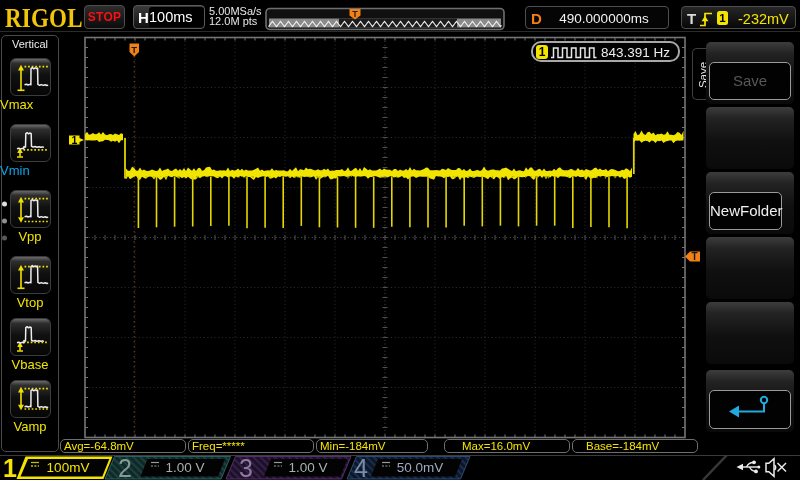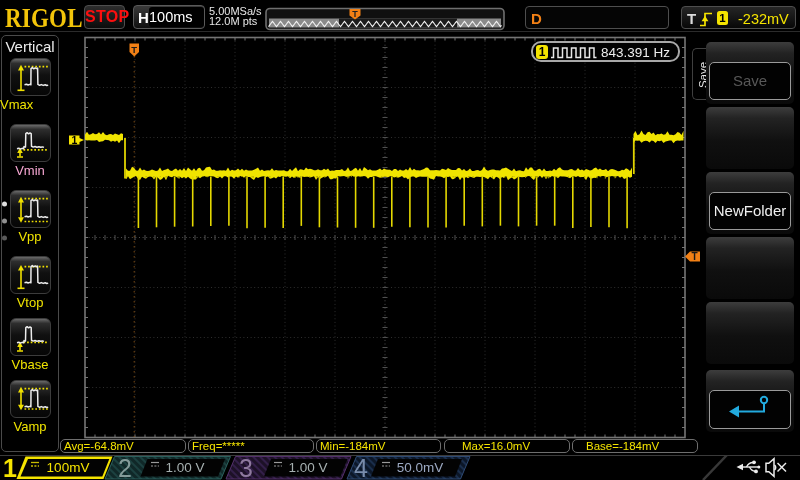--- a/index.html
+++ b/index.html
@@ -2,38 +2,39 @@
 <html><head><meta charset="utf-8">
 <style>
 *{margin:0;padding:0;box-sizing:border-box}
 body{width:800px;height:480px;background:#000;font-family:"Liberation Sans",sans-serif;position:relative;overflow:hidden}
 .abs{position:absolute}
 </style></head>
 <body>
 
 <div class="abs" style="left:0;top:0;width:800px;height:32px;background:#000;border-bottom:1px solid #2b2b2b">
   <div class="abs" style="left:5px;top:6px;font-family:'Liberation Serif',serif;font-weight:bold;font-size:23px;color:#f2c40a;letter-spacing:0.2px;transform:scaleY(1.22);transform-origin:50% 60%">RIGOL</div>
-  <div class="abs" style="left:84px;top:5px;width:41px;height:24px;border:1px solid #4e4e4e;border-radius:4px;background:linear-gradient(180deg,#2d2d2d,#0b0b0b);color:#fb0f0f;font-weight:bold;font-size:16px;text-align:center;line-height:22px;letter-spacing:0.3px">STOP</div>
+  <div class="abs" style="left:84px;top:5px;width:41px;height:24px;border:1px solid #4e4e4e;border-radius:4px;background:linear-gradient(180deg,#2d2d2d,#0b0b0b);color:#fb0f0f;font-weight:bold;font-size:12px;text-align:center;line-height:22px;letter-spacing:0.3px">STOP</div>
   <div class="abs" style="left:133px;top:5px;width:72px;height:24px;border:1px solid #5a5a5a;border-radius:4px;background:linear-gradient(180deg,#3a3a3a,#101010)">
      <span class="abs" style="left:4px;top:3px;color:#fff;font-weight:bold;font-size:15px">H</span>
      <div class="abs" style="left:15px;top:1px;width:55px;height:20px;background:#000;border-radius:3px;color:#fff;font-size:14.5px;text-align:left;line-height:20px">100ms</div>
   </div>
   <div class="abs" style="left:209px;top:6px;color:#e8e8e8;font-size:11px;line-height:10px">5.00MSa/s<br>12.0M pts</div>
   <svg class="abs" style="left:0;top:0" width="800" height="32" viewBox="0 0 800 32">
     <rect x="266" y="8.5" width="238" height="21" rx="4" fill="#101010" stroke="#6f6f6f" stroke-width="1.6"></rect>
     <rect x="269" y="18.5" width="232" height="9" fill="#8a8a8a"></rect>
     <rect x="339" y="18.5" width="118" height="9" fill="#1c1c1c"></rect>
     <polyline points="268.5,26.60 269.5,25.30 270.5,24.00 271.5,22.70 272.5,21.40 273.5,22.70 274.5,24.00 275.5,25.30 276.5,26.60 277.5,25.30 278.5,24.00 279.5,22.70 280.5,21.40 281.5,22.70 282.5,24.00 283.5,25.30 284.5,26.60 285.5,25.30 286.5,24.00 287.5,22.70 288.5,21.40 289.5,22.70 290.5,24.00 291.5,25.30 292.5,26.60 293.5,25.30 294.5,24.00 295.5,22.70 296.5,21.40 297.5,22.70 298.5,24.00 299.5,25.30 300.5,26.60 301.5,25.30 302.5,24.00 303.5,22.70 304.5,21.40 305.5,22.70 306.5,24.00 307.5,25.30 308.5,26.60 309.5,25.30 310.5,24.00 311.5,22.70 312.5,21.40 313.5,22.70 314.5,24.00 315.5,25.30 316.5,26.60 317.5,25.30 318.5,24.00 319.5,22.70 320.5,21.40 321.5,22.70 322.5,24.00 323.5,25.30 324.5,26.60 325.5,25.30 326.5,24.00 327.5,22.70 328.5,21.40 329.5,22.70 330.5,24.00 331.5,25.30 332.5,26.60 333.5,25.30 334.5,24.00 335.5,22.70 336.5,21.40 337.5,22.70 338.5,24.00 339.5,25.30 340.5,26.60 341.5,25.30 342.5,24.00 343.5,22.70 344.5,21.40 345.5,22.70 346.5,24.00 347.5,25.30 348.5,26.60 349.5,25.30 350.5,24.00 351.5,22.70 352.5,21.40 353.5,22.70 354.5,24.00 355.5,25.30 356.5,26.60 357.5,25.30 358.5,24.00 359.5,22.70 360.5,21.40 361.5,22.70 362.5,24.00 363.5,25.30 364.5,26.60 365.5,25.30 366.5,24.00 367.5,22.70 368.5,21.40 369.5,22.70 370.5,24.00 371.5,25.30 372.5,26.60 373.5,25.30 374.5,24.00 375.5,22.70 376.5,21.40 377.5,22.70 378.5,24.00 379.5,25.30 380.5,26.60 381.5,25.30 382.5,24.00 383.5,22.70 384.5,21.40 385.5,22.70 386.5,24.00 387.5,25.30 388.5,26.60 389.5,25.30 390.5,24.00 391.5,22.70 392.5,21.40 393.5,22.70 394.5,24.00 395.5,25.30 396.5,26.60 397.5,25.30 398.5,24.00 399.5,22.70 400.5,21.40 401.5,22.70 402.5,24.00 403.5,25.30 404.5,26.60 405.5,25.30 406.5,24.00 407.5,22.70 408.5,21.40 409.5,22.70 410.5,24.00 411.5,25.30 412.5,26.60 413.5,25.30 414.5,24.00 415.5,22.70 416.5,21.40 417.5,22.70 418.5,24.00 419.5,25.30 420.5,26.60 421.5,25.30 422.5,24.00 423.5,22.70 424.5,21.40 425.5,22.70 426.5,24.00 427.5,25.30 428.5,26.60 429.5,25.30 430.5,24.00 431.5,22.70 432.5,21.40 433.5,22.70 434.5,24.00 435.5,25.30 436.5,26.60 437.5,25.30 438.5,24.00 439.5,22.70 440.5,21.40 441.5,22.70 442.5,24.00 443.5,25.30 444.5,26.60 445.5,25.30 446.5,24.00 447.5,22.70 448.5,21.40 449.5,22.70 450.5,24.00 451.5,25.30 452.5,26.60 453.5,25.30 454.5,24.00 455.5,22.70 456.5,21.40 457.5,22.70 458.5,24.00 459.5,25.30 460.5,26.60 461.5,25.30 462.5,24.00 463.5,22.70 464.5,21.40 465.5,22.70 466.5,24.00 467.5,25.30 468.5,26.60 469.5,25.30 470.5,24.00 471.5,22.70 472.5,21.40 473.5,22.70 474.5,24.00 475.5,25.30 476.5,26.60 477.5,25.30 478.5,24.00 479.5,22.70 480.5,21.40 481.5,22.70 482.5,24.00 483.5,25.30 484.5,26.60 485.5,25.30 486.5,24.00 487.5,22.70 488.5,21.40 489.5,22.70 490.5,24.00 491.5,25.30 492.5,26.60 493.5,25.30 494.5,24.00 495.5,22.70 496.5,21.40 497.5,22.70 498.5,24.00 499.5,25.30 500.5,26.60 501.5,25.30" fill="none" stroke="#f2f2f2" stroke-width="1.1"></polyline>
     <g>
       <path d="M349.5 9 h11 v6.5 l-5.5 4 l-5.5 -4 z" fill="#f28015"></path>
       <text x="355" y="17" font-size="9" font-weight="bold" fill="#222" text-anchor="middle" font-family="Liberation Sans">T</text>
     </g>
   </svg>
   <div class="abs" style="left:525px;top:6px;width:144px;height:23px;border:1px solid #4e4e4e;border-radius:4px;background:#050505">
     <span class="abs" style="left:5px;top:3px;color:#f28015;font-weight:bold;font-size:15px">D</span>
+    <span class="abs" style="left:18px;top:4px;width:120px;text-align:center;color:#f2f2f2;font-size:13.5px">490.000000ms</span>
   </div>
   <div class="abs" style="left:681px;top:6px;width:115px;height:23px;border:1px solid #4e4e4e;border-radius:4px;background:linear-gradient(180deg,#262626,#070707)">
     <span class="abs" style="left:5px;top:3px;color:#dcdcdc;font-weight:bold;font-size:15px">T</span>
     <svg class="abs" style="left:17px;top:2px" width="16" height="19" viewBox="0 0 16 19">
       <path d="M1 16.5 h5 v-12 h7" fill="none" stroke="#f5e400" stroke-width="1.7"></path>
       <path d="M6 6.8 l-3.4 5.4 h6.8 z" fill="#f5e400"></path>
     </svg>
     <span class="abs" style="left:35px;top:3.5px;width:11px;height:14px;background:#f5e400;border-radius:2.5px;color:#000;font-weight:bold;font-size:11.5px;text-align:center;line-height:14px">1</span>
     <span class="abs" style="left:56px;top:4px;color:#f5e400;font-size:14.5px">-232mV</span>
   </div>
@@ -491,27 +492,27 @@
   </svg>
   <span class="abs" style="left:68px;top:2px;color:#ededed;font-size:13.5px">843.391 Hz</span>
 </div>
 
 <svg class="abs" style="left:684px;top:251px" width="18" height="11" viewBox="0 0 18 11">
   <path d="M17 0.5 h-11 l-5 5 l5 5 h11 z" fill="#f28015"></path>
   <text x="10.5" y="9" font-size="10" font-weight="bold" fill="#1a1a1a" text-anchor="middle" font-family="Liberation Sans">T</text>
 </svg>
 <div class="abs" style="left:60px;top:439px;width:126px;height:14px;background:#000;border:1px solid #6e6e6e;border-radius:5px;color:#f5e400;font-size:11.5px;line-height:12px;padding-left:3px">Avg=-64.8mV</div>
 <div class="abs" style="left:188px;top:439px;width:126px;height:14px;background:#000;border:1px solid #6e6e6e;border-radius:5px;color:#f5e400;font-size:11.5px;line-height:12px;padding-left:3px">Freq=*****</div>
-<div class="abs" style="left:316px;top:439px;width:125px;height:14px;background:#000;border:1px solid #6e6e6e;border-radius:5px;color:#f5e400;font-size:11.5px;line-height:12px;padding-left:3px">Min=-184mV</div>
+<div class="abs" style="left:316px;top:439px;width:112px;height:14px;background:#000;border:1px solid #6e6e6e;border-radius:5px;color:#f5e400;font-size:11.5px;line-height:12px;padding-left:3px">Min=-184mV</div>
 <div class="abs" style="left:444px;top:439px;width:126px;height:14px;background:#000;border:1px solid #6e6e6e;border-radius:5px;color:#f5e400;font-size:11.5px;line-height:12px;padding-left:17px">Max=16.0mV</div>
 <div class="abs" style="left:572px;top:439px;width:126px;height:14px;background:#000;border:1px solid #6e6e6e;border-radius:5px;color:#f5e400;font-size:11.5px;line-height:12px;padding-left:13px">Base=-184mV</div>
 
 <div class="abs" style="left:0;top:32px;width:60px;height:423px;background:#000">
   <div class="abs" style="left:1px;top:3px;width:58px;height:417px;border:1px solid #4a4a4a;border-radius:5px"></div>
-  <div class="abs" style="left:0;top:6px;width:60px;text-align:center;color:#ededed;font-size:15px">Vertical</div>
+  <div class="abs" style="left:0;top:6px;width:60px;text-align:center;color:#ededed;font-size:11px">Vertical</div>
 
   <div class="abs" style="left:10px;top:26px;width:41px;height:38px;border-radius:6px;background:linear-gradient(180deg,#6a6a6a 0%,#2e2e2e 12%,#101010 45%,#060606 100%);border:1px solid #3c3c3c">
       <svg width="36" height="30" viewBox="0 0 36 30" style="position:absolute;left:1.5px;top:3.5px">
         <line x1="8" y1="27" x2="8" y2="7" stroke="#f0e000" stroke-width="1.6"></line>
         <path d="M8 1.8 l-3 5.6 h6 z" fill="#f0e000"></path>
         <line x1="4.5" y1="27.3" x2="11.5" y2="27.3" stroke="#f0e000" stroke-width="1.6"></line>
         <line x1="11.5" y1="3.6" x2="35" y2="3.6" stroke="#f0e000" stroke-width="1.7" stroke-dasharray="1.7 1.9"></line>
         <path d="M11.5 21.8 l2 -0.6 l1.6 0.8 l1.6 -0.6 l1.2 0.4 L18 5.6 l1.3 -1 l1.4 1.2 l1.5 -0.9 l1.3 0.7 l1.1 -0.5 L24.9 21.4 l1.7 0.9 l1.8 -0.7 l1.8 0.8 l2 -0.6 l1.6 0.7 l1.4 -0.4" fill="none" stroke="#ececec" stroke-width="1.5" stroke-linejoin="round"></path>
       </svg>
     </div>
@@ -519,21 +520,21 @@
 
   <div class="abs" style="left:10px;top:92px;width:41px;height:38px;border-radius:6px;background:linear-gradient(180deg,#6a6a6a 0%,#2e2e2e 12%,#101010 45%,#060606 100%);border:1px solid #3c3c3c">
       <svg width="36" height="30" viewBox="0 0 36 30" style="position:absolute;left:1.5px;top:3.5px">
         <line x1="7" y1="27.5" x2="7" y2="23" stroke="#f0e000" stroke-width="1.6"></line>
         <path d="M7 18.8 l-2.8 5.2 h5.6 z" fill="#f0e000"></path>
         <line x1="4" y1="28" x2="10" y2="28" stroke="#f0e000" stroke-width="1.5"></line>
         <line x1="10.5" y1="20.8" x2="34" y2="20.8" stroke="#f0e000" stroke-width="1.7" stroke-dasharray="1.7 1.9"></line>
         <path d="M4 19.8 l1.8 -0.6 l1.7 0.9 l1.6 -0.8 l1.5 0.5 L11 17.6 l1.5 0.5 L12.8 4.6 l1.3 -0.9 l1.4 1.1 l1.5 -0.8 l1.2 0.6 L18.5 17.3 l1.7 0.8 l1.8 -0.6 l1.9 0.7 l2 -0.5 l1.8 0.6 l1.8 -0.4 l1.5 0.5" fill="none" stroke="#ececec" stroke-width="1.5" stroke-linejoin="round"></path>
       </svg>
     </div>
-  <div class="abs" style="left:0;top:131px;width:60px;text-align:center;color:#f9a8d4;font-size:13px">Vmin</div>
+  <div class="abs" style="left:0;top:131px;width:60px;color:#0ea5e9;font-size:13px">Vmin</div>
 
   <div class="abs" style="left:10px;top:158px;width:41px;height:38px;border-radius:6px;background:linear-gradient(180deg,#6a6a6a 0%,#2e2e2e 12%,#101010 45%,#060606 100%);border:1px solid #3c3c3c">
       <svg width="36" height="30" viewBox="0 0 36 30" style="position:absolute;left:1.5px;top:3.5px">
         <line x1="8" y1="22.5" x2="8" y2="7" stroke="#f0e000" stroke-width="1.6"></line>
         <path d="M8 1.8 l-3 5.6 h6 z" fill="#f0e000"></path>
         <path d="M8 27.8 l-3 -5.6 h6 z" fill="#f0e000"></path>
         <line x1="11.5" y1="3.6" x2="35" y2="3.6" stroke="#f0e000" stroke-width="1.7" stroke-dasharray="1.7 1.9"></line>
         <line x1="11.5" y1="26.5" x2="35" y2="26.5" stroke="#f0e000" stroke-width="1.7" stroke-dasharray="1.7 1.9"></line>
         <path d="M11.5 21.8 l2 -0.6 l1.6 0.8 l1.6 -0.6 l1.2 0.4 L18 5.6 l1.3 -1 l1.4 1.2 l1.5 -0.9 l1.3 0.7 l1.1 -0.5 L24.9 21.4 l1.7 0.9 l1.8 -0.7 l1.8 0.8 l2 -0.6 l1.6 0.7 l1.4 -0.4" fill="none" stroke="#ececec" stroke-width="1.5" stroke-linejoin="round"></path>
       </svg>
@@ -581,21 +582,21 @@
   </svg>
 </div>
 
 <div class="abs" style="left:700px;top:32px;width:100px;height:423px;background:#000">
   <div class="abs" style="left:-8px;top:16px;width:14px;height:52px;border:1px solid #3f3f3f;border-right:none;border-radius:5px 0 0 5px"></div>
   <div class="abs" style="left:-3px;top:26px;color:#e8e8e8;font-size:11.5px;transform:rotate(-90deg) translateX(-40px);transform-origin:0 0;width:46px;text-align:center">Save</div>
   <div class="abs" style="left:5.5px;top:9.5px;width:88px;height:62px;border-radius:5px;background:linear-gradient(180deg,#3d3d3d 0%,#232323 18%,#101010 55%,#0a0a0a 100%)"></div>
   <div class="abs" style="left:9px;top:29.5px;width:82px;height:38.5px;background:#020202;border:1.5px solid #9a9a9a;border-radius:5px;color:#585858;font-size:15px;text-align:center;line-height:36px">Save</div>
   <div class="abs" style="left:5.5px;top:74.5px;width:88px;height:62px;border-radius:5px;background:linear-gradient(180deg,#3d3d3d 0%,#232323 18%,#101010 55%,#0a0a0a 100%)"></div>
   <div class="abs" style="left:5.5px;top:139.5px;width:88px;height:62px;border-radius:5px;background:linear-gradient(180deg,#3d3d3d 0%,#232323 18%,#101010 55%,#0a0a0a 100%)"></div>
-  <div class="abs" style="left:9px;top:159.5px;width:82px;height:38.5px;background:#020202;border:1.5px solid #9a9a9a;border-radius:5px;color:#f0f0f0;font-size:15px;text-align:center;line-height:36px">NewFolder</div>
+  <div class="abs" style="left:9px;top:159.5px;width:73px;height:38.5px;background:#020202;border:1.5px solid #9a9a9a;border-radius:5px;color:#f0f0f0;font-size:15px;text-align:center;line-height:36px">NewFolder</div>
   <div class="abs" style="left:5.5px;top:204.5px;width:88px;height:62px;border-radius:5px;background:linear-gradient(180deg,#3d3d3d 0%,#232323 18%,#101010 55%,#0a0a0a 100%)"></div>
   <div class="abs" style="left:5.5px;top:269.5px;width:88px;height:62px;border-radius:5px;background:linear-gradient(180deg,#3d3d3d 0%,#232323 18%,#101010 55%,#0a0a0a 100%)"></div>
   <div class="abs" style="left:5.5px;top:338px;width:88px;height:62px;border-radius:5px;background:linear-gradient(180deg,#3d3d3d 0%,#232323 18%,#101010 55%,#0a0a0a 100%)"></div>
   <div class="abs" style="left:9px;top:358px;width:82px;height:38.5px;background:#020202;border:1.5px solid #9a9a9a;border-radius:5px">
     <svg width="79" height="35" viewBox="0 0 79 35">
         <circle cx="54" cy="9" r="3.2" fill="none" stroke="#22aade" stroke-width="2"></circle>
         <path d="M54 12.2 v8.3 h-26" fill="none" stroke="#22aade" stroke-width="2"></path>
         <path d="M29 14.5 v12 l-10 -6 z" fill="#22aade"></path>
       </svg>
   </div>

